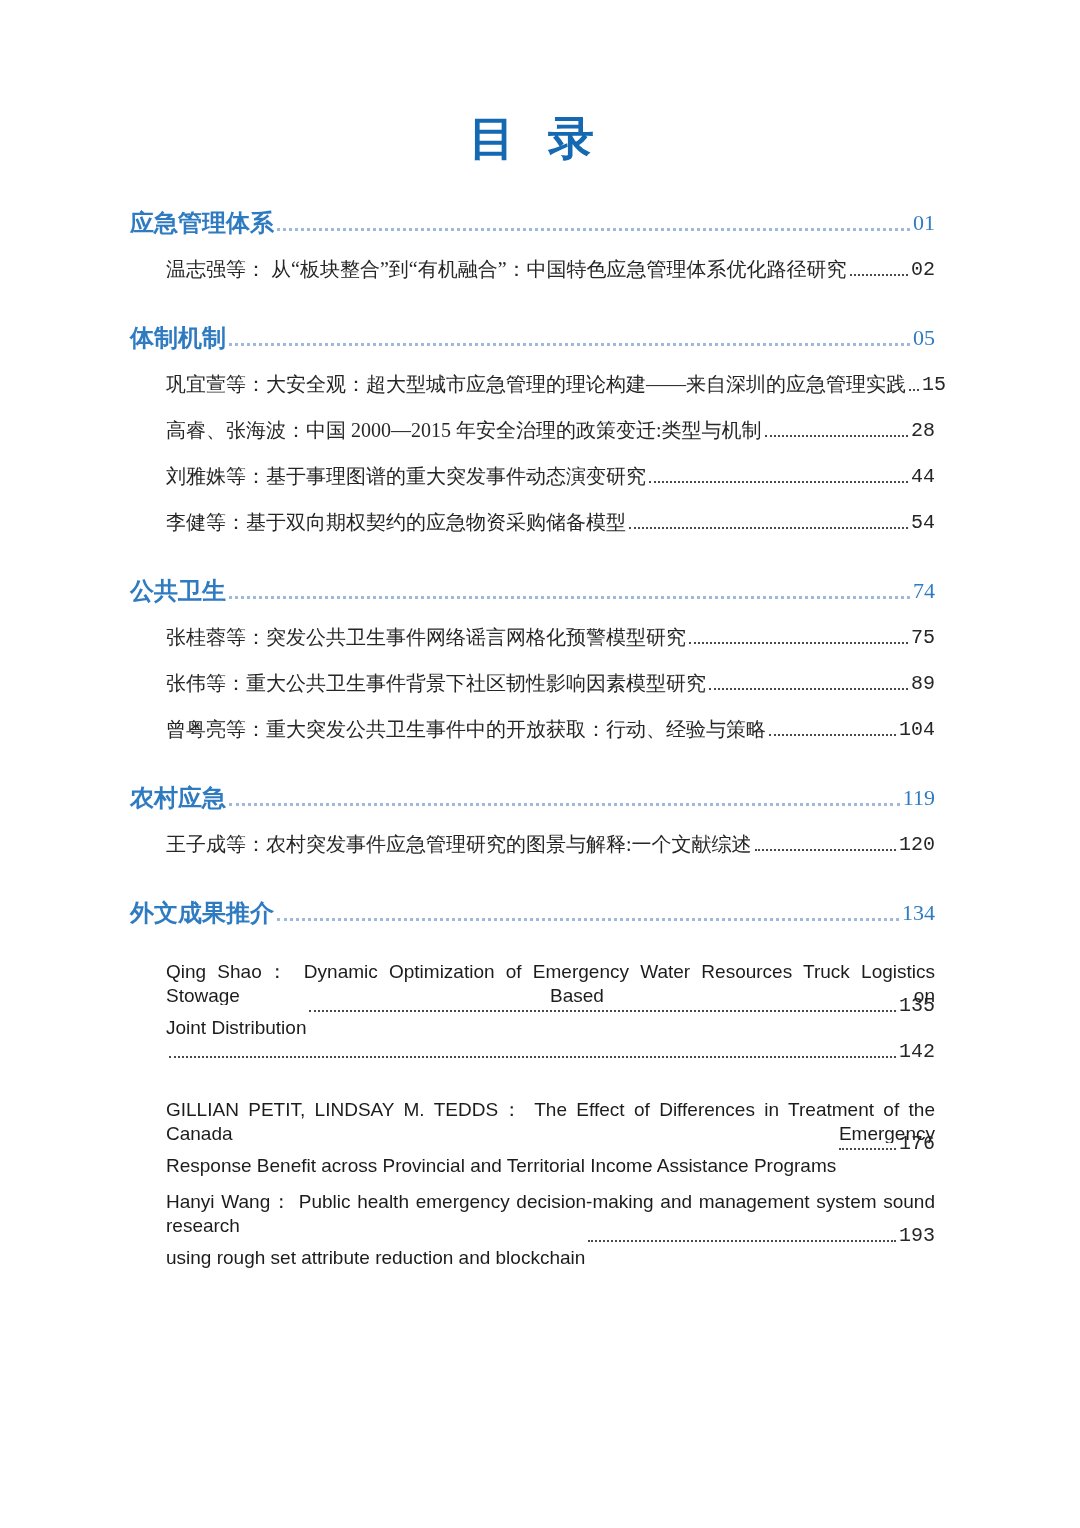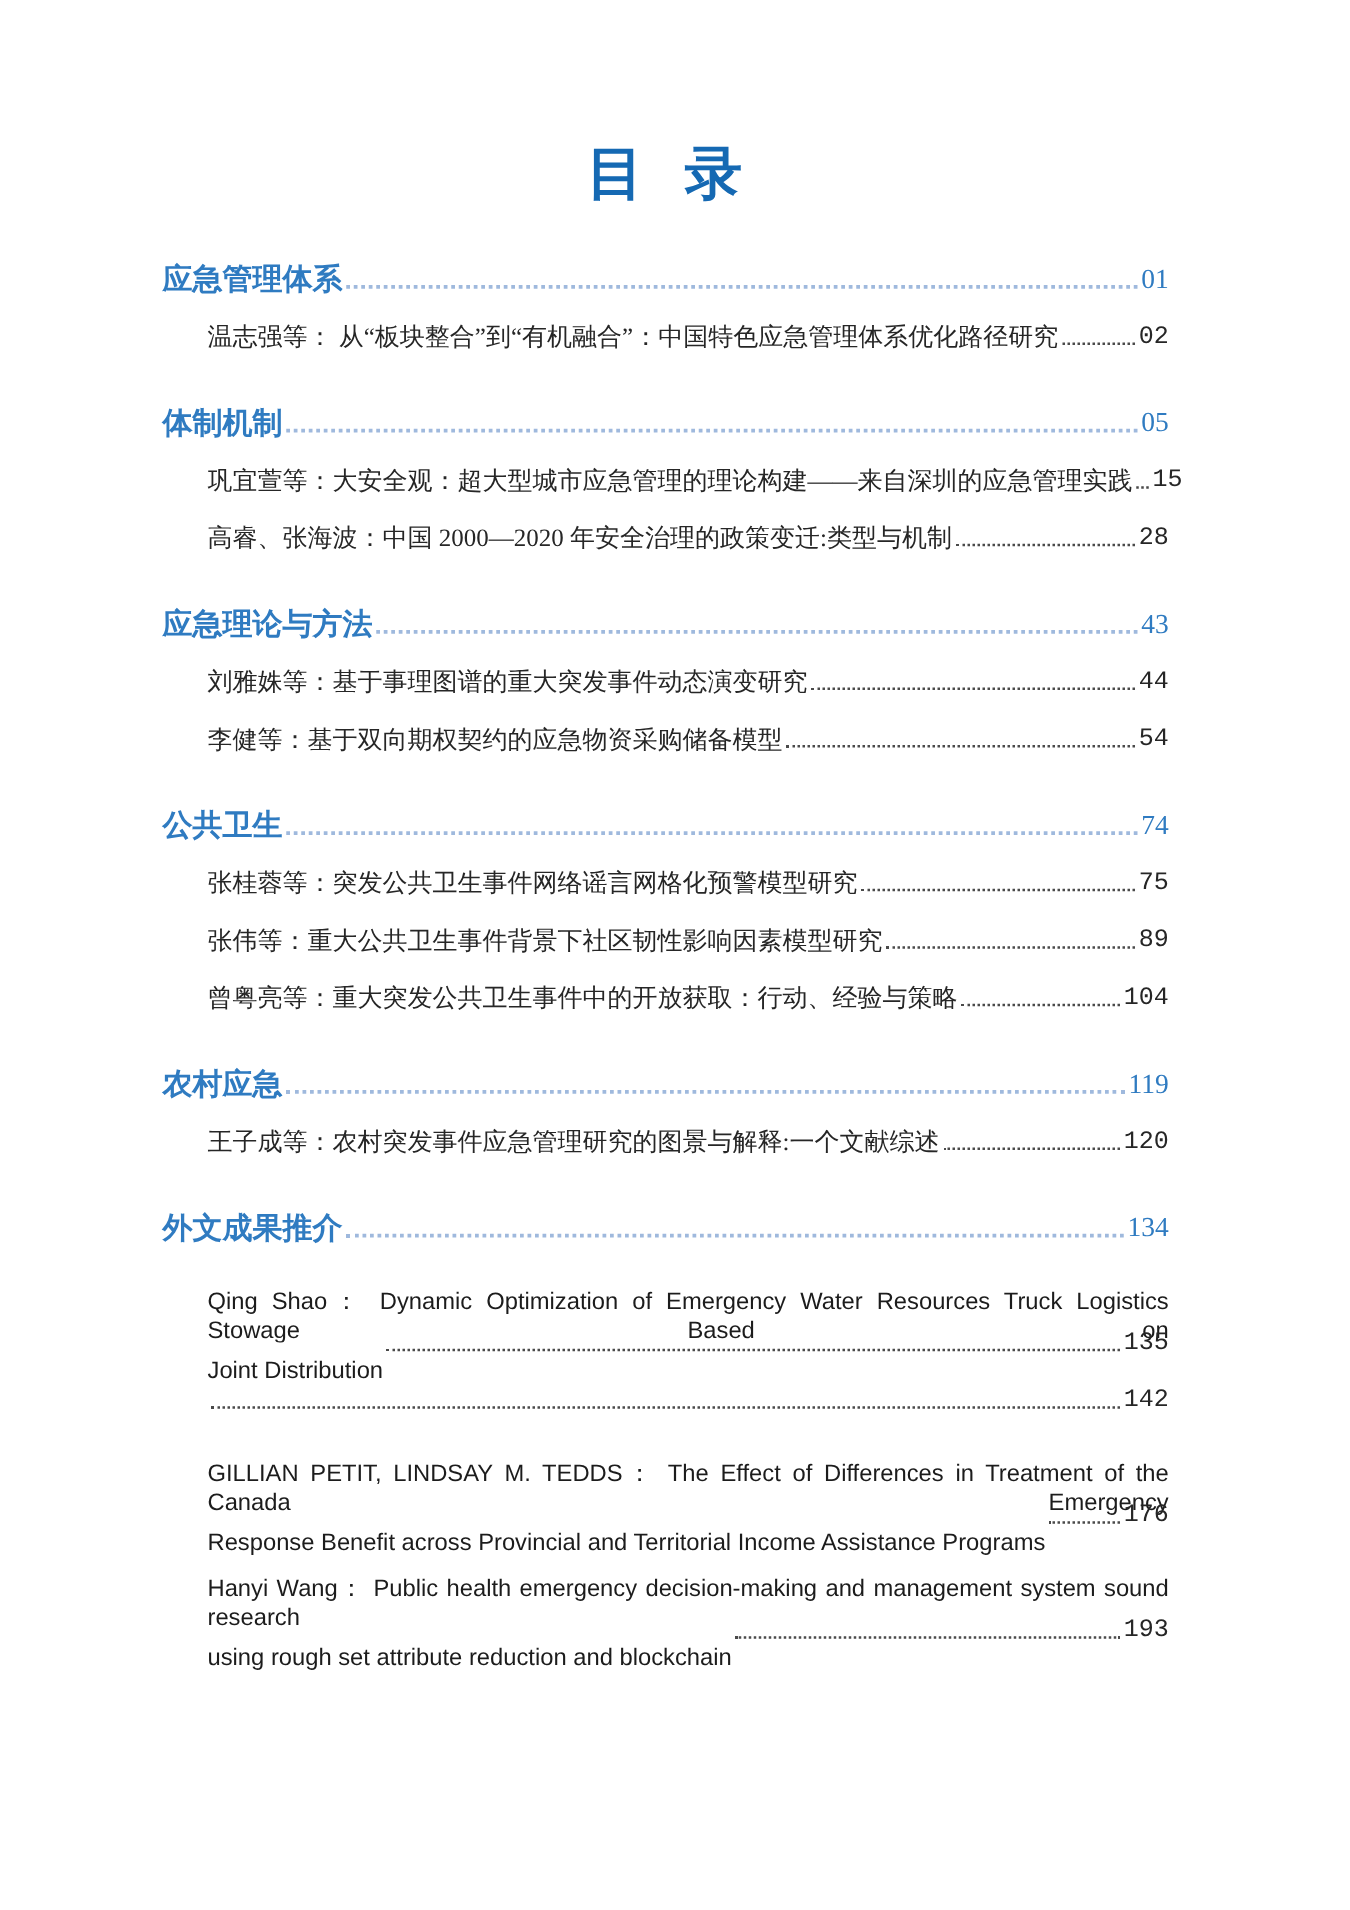--- a/index.html
+++ b/index.html
@@ -119,28 +119,23 @@
         <span class="section-label">体制机制</span>
         <span class="leader leader-section"></span>
         <span class="section-page">05</span>
       </div>
       <div class="row entry-row">
         <span class="entry-text">巩宜萱等：大安全观：超大型城市应急管理的理论构建——来自深圳的应急管理实践</span>
         <span class="leader leader-entry"></span>
         <span class="entry-page">15</span>
       </div>
       <div class="row entry-row">
-        <span class="entry-text">高睿、张海波：中国 2000—2020 年安全治理的政策变迁:类型与机制</span>
+        <span class="entry-text">高睿、张海波：中国 2000—2015 年安全治理的政策变迁:类型与机制</span>
         <span class="leader leader-entry"></span>
         <span class="entry-page">28</span>
-      </div>
-      <div class="row section-row">
-        <span class="section-label">应急理论与方法</span>
-        <span class="leader leader-section"></span>
-        <span class="section-page">43</span>
       </div>
       <div class="row entry-row">
         <span class="entry-text">刘雅姝等：基于事理图谱的重大突发事件动态演变研究</span>
         <span class="leader leader-entry"></span>
         <span class="entry-page">44</span>
       </div>
       <div class="row entry-row">
         <span class="entry-text">李健等：基于双向期权契约的应急物资采购储备模型</span>
         <span class="leader leader-entry"></span>
         <span class="entry-page">54</span>

